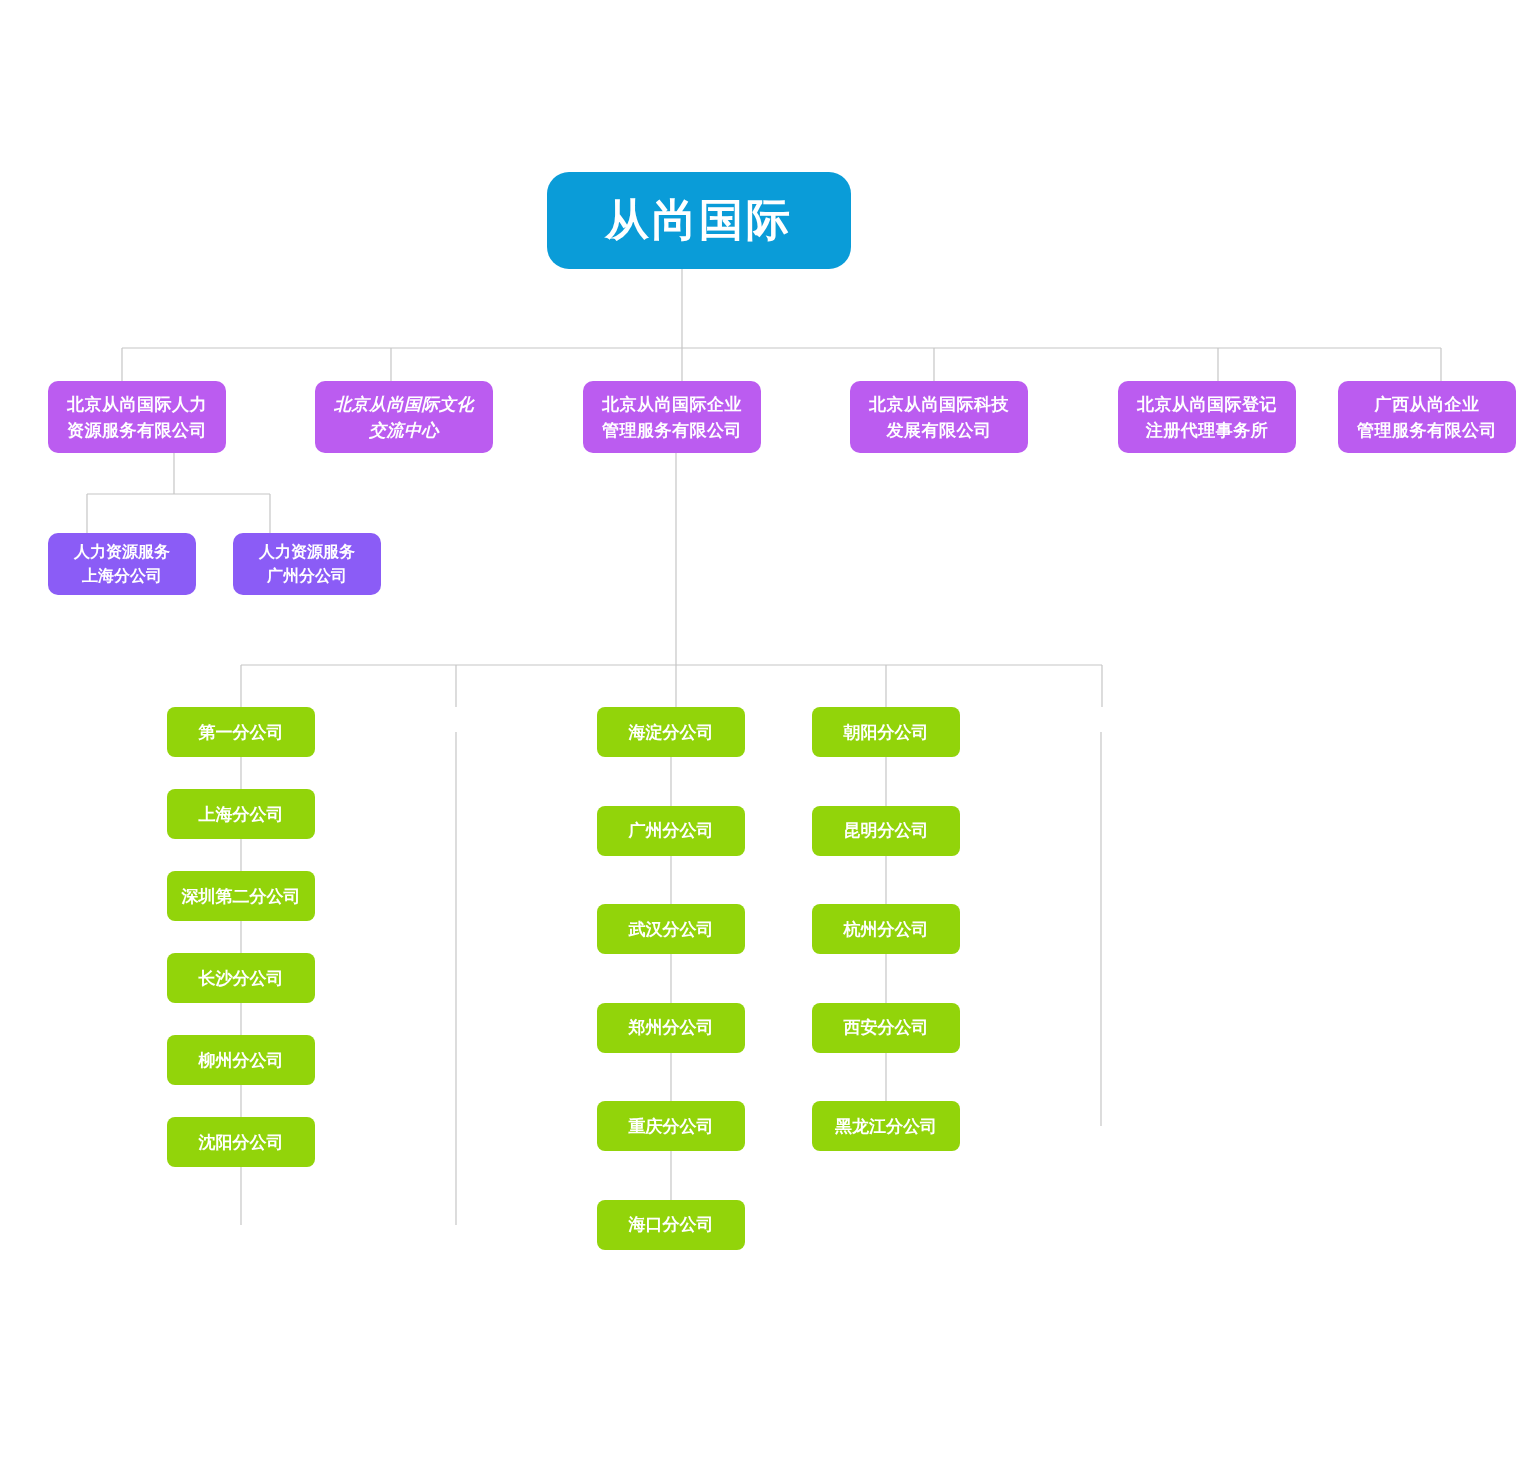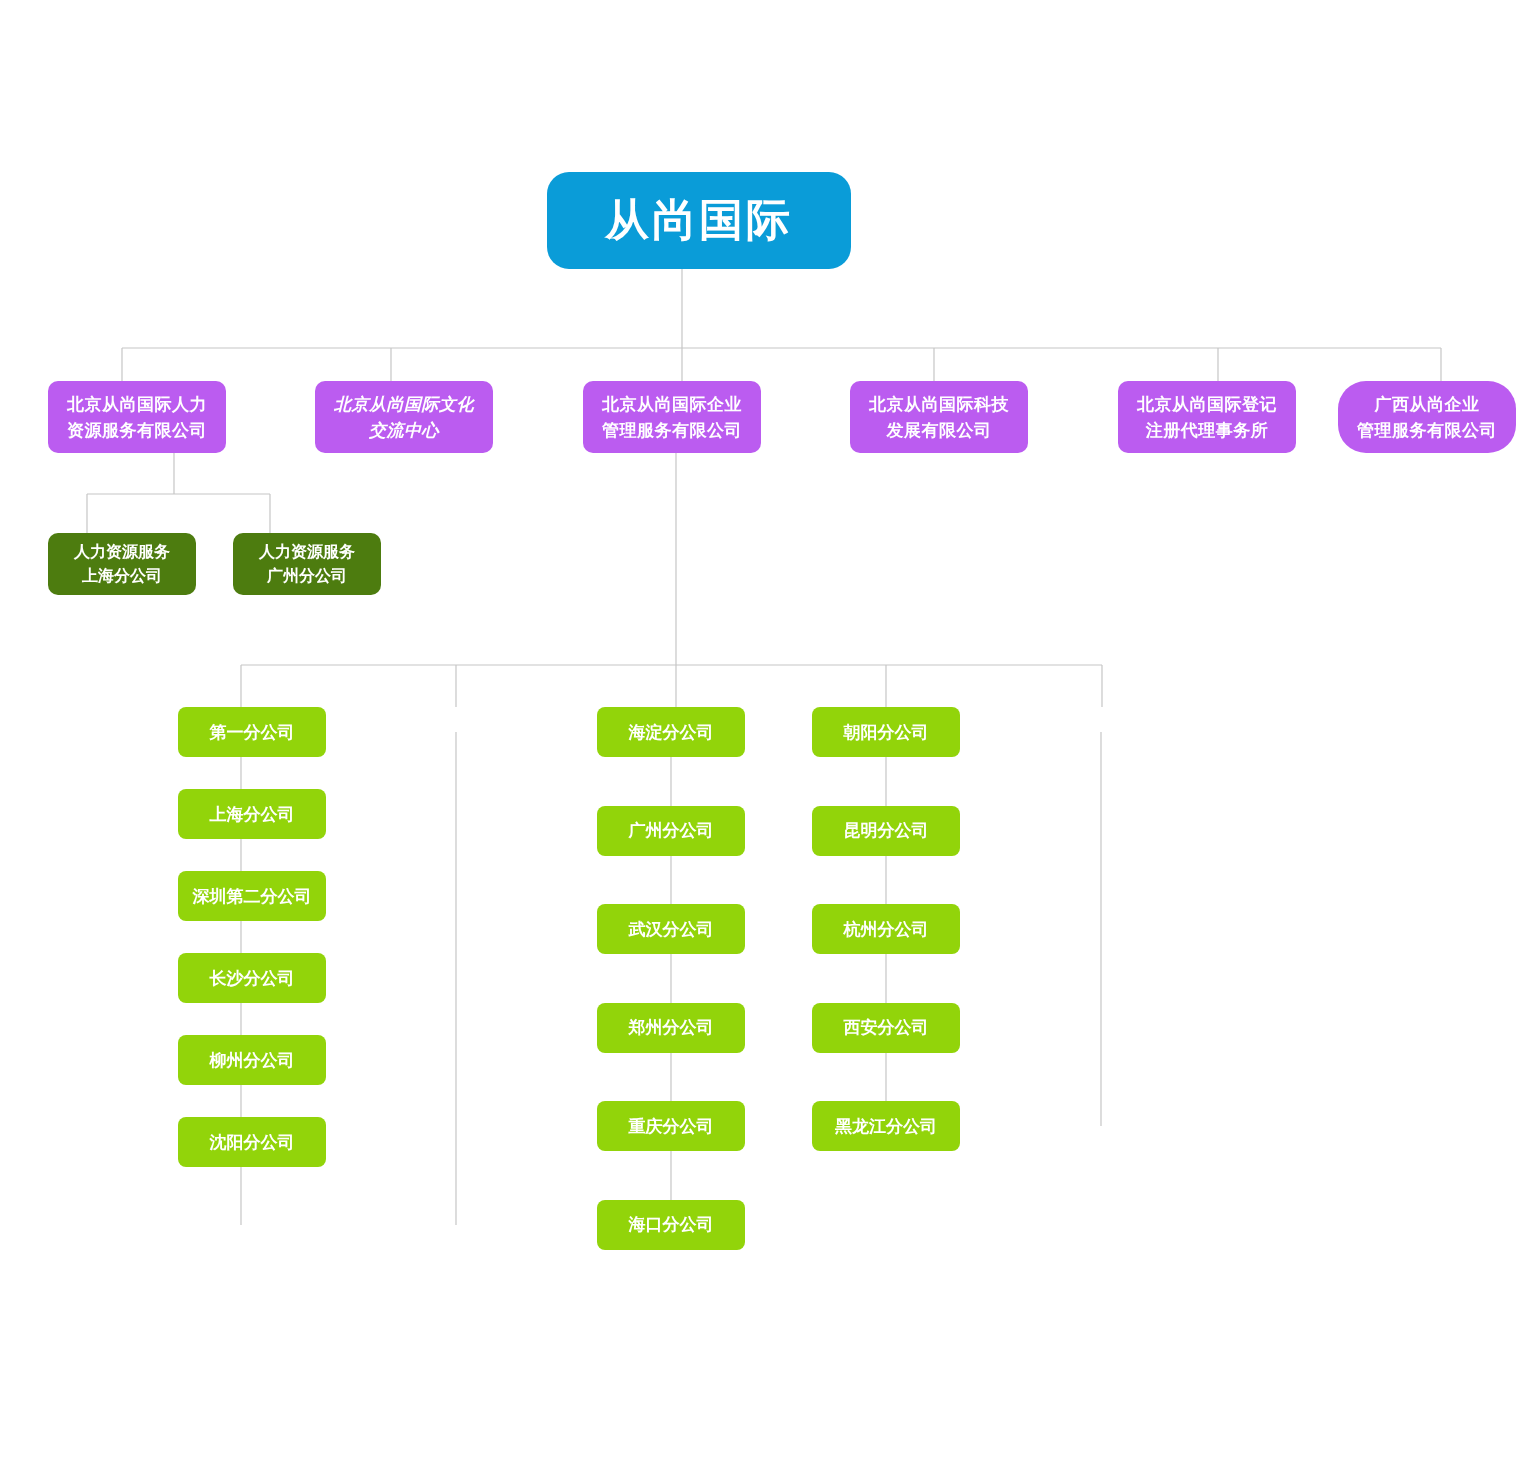--- a/index.html
+++ b/index.html
@@ -48,39 +48,39 @@
     border-radius: 10px;
     font-size: 17px;
     line-height: 26px;
     letter-spacing: 0.5px;
   }
   .l2-0 { left: 48px; }
   .l2-1 { left: 315px; font-style: italic; }
   .l2-2 { left: 583px; }
   .l2-3 { left: 850px; }
   .l2-4 { left: 1118px; }
-  .l2-5 { left: 1338px; border-radius: 28px; }
+  .l2-5 { left: 1338px; }
   .hr {
     top: 533px;
     width: 148px; height: 62px;
-    background: #4d7c0f;
+    background: #8b5cf6;
     border-radius: 10px;
     font-size: 16px;
     line-height: 24px;
   }
   .hr-0 { left: 48px; }
   .hr-1 { left: 233px; }
   .col {
     position: absolute;
     top: 707px;
     display: flex;
     flex-direction: column;
     gap: 48.5px;
   }
-  .col-0 { left: 178px; gap: 32px; }
+  .col-0 { left: 167px; gap: 32px; }
   .col-1 { left: 382px; }
   .col-2 { left: 597px; }
   .col-3 { left: 812px; }
   .col-4 { left: 1027px; }
   .branch {
     position: relative;
     width: 148px; height: 50px;
     background: #92d40a;
     border-radius: 8px;
     font-size: 17px;

